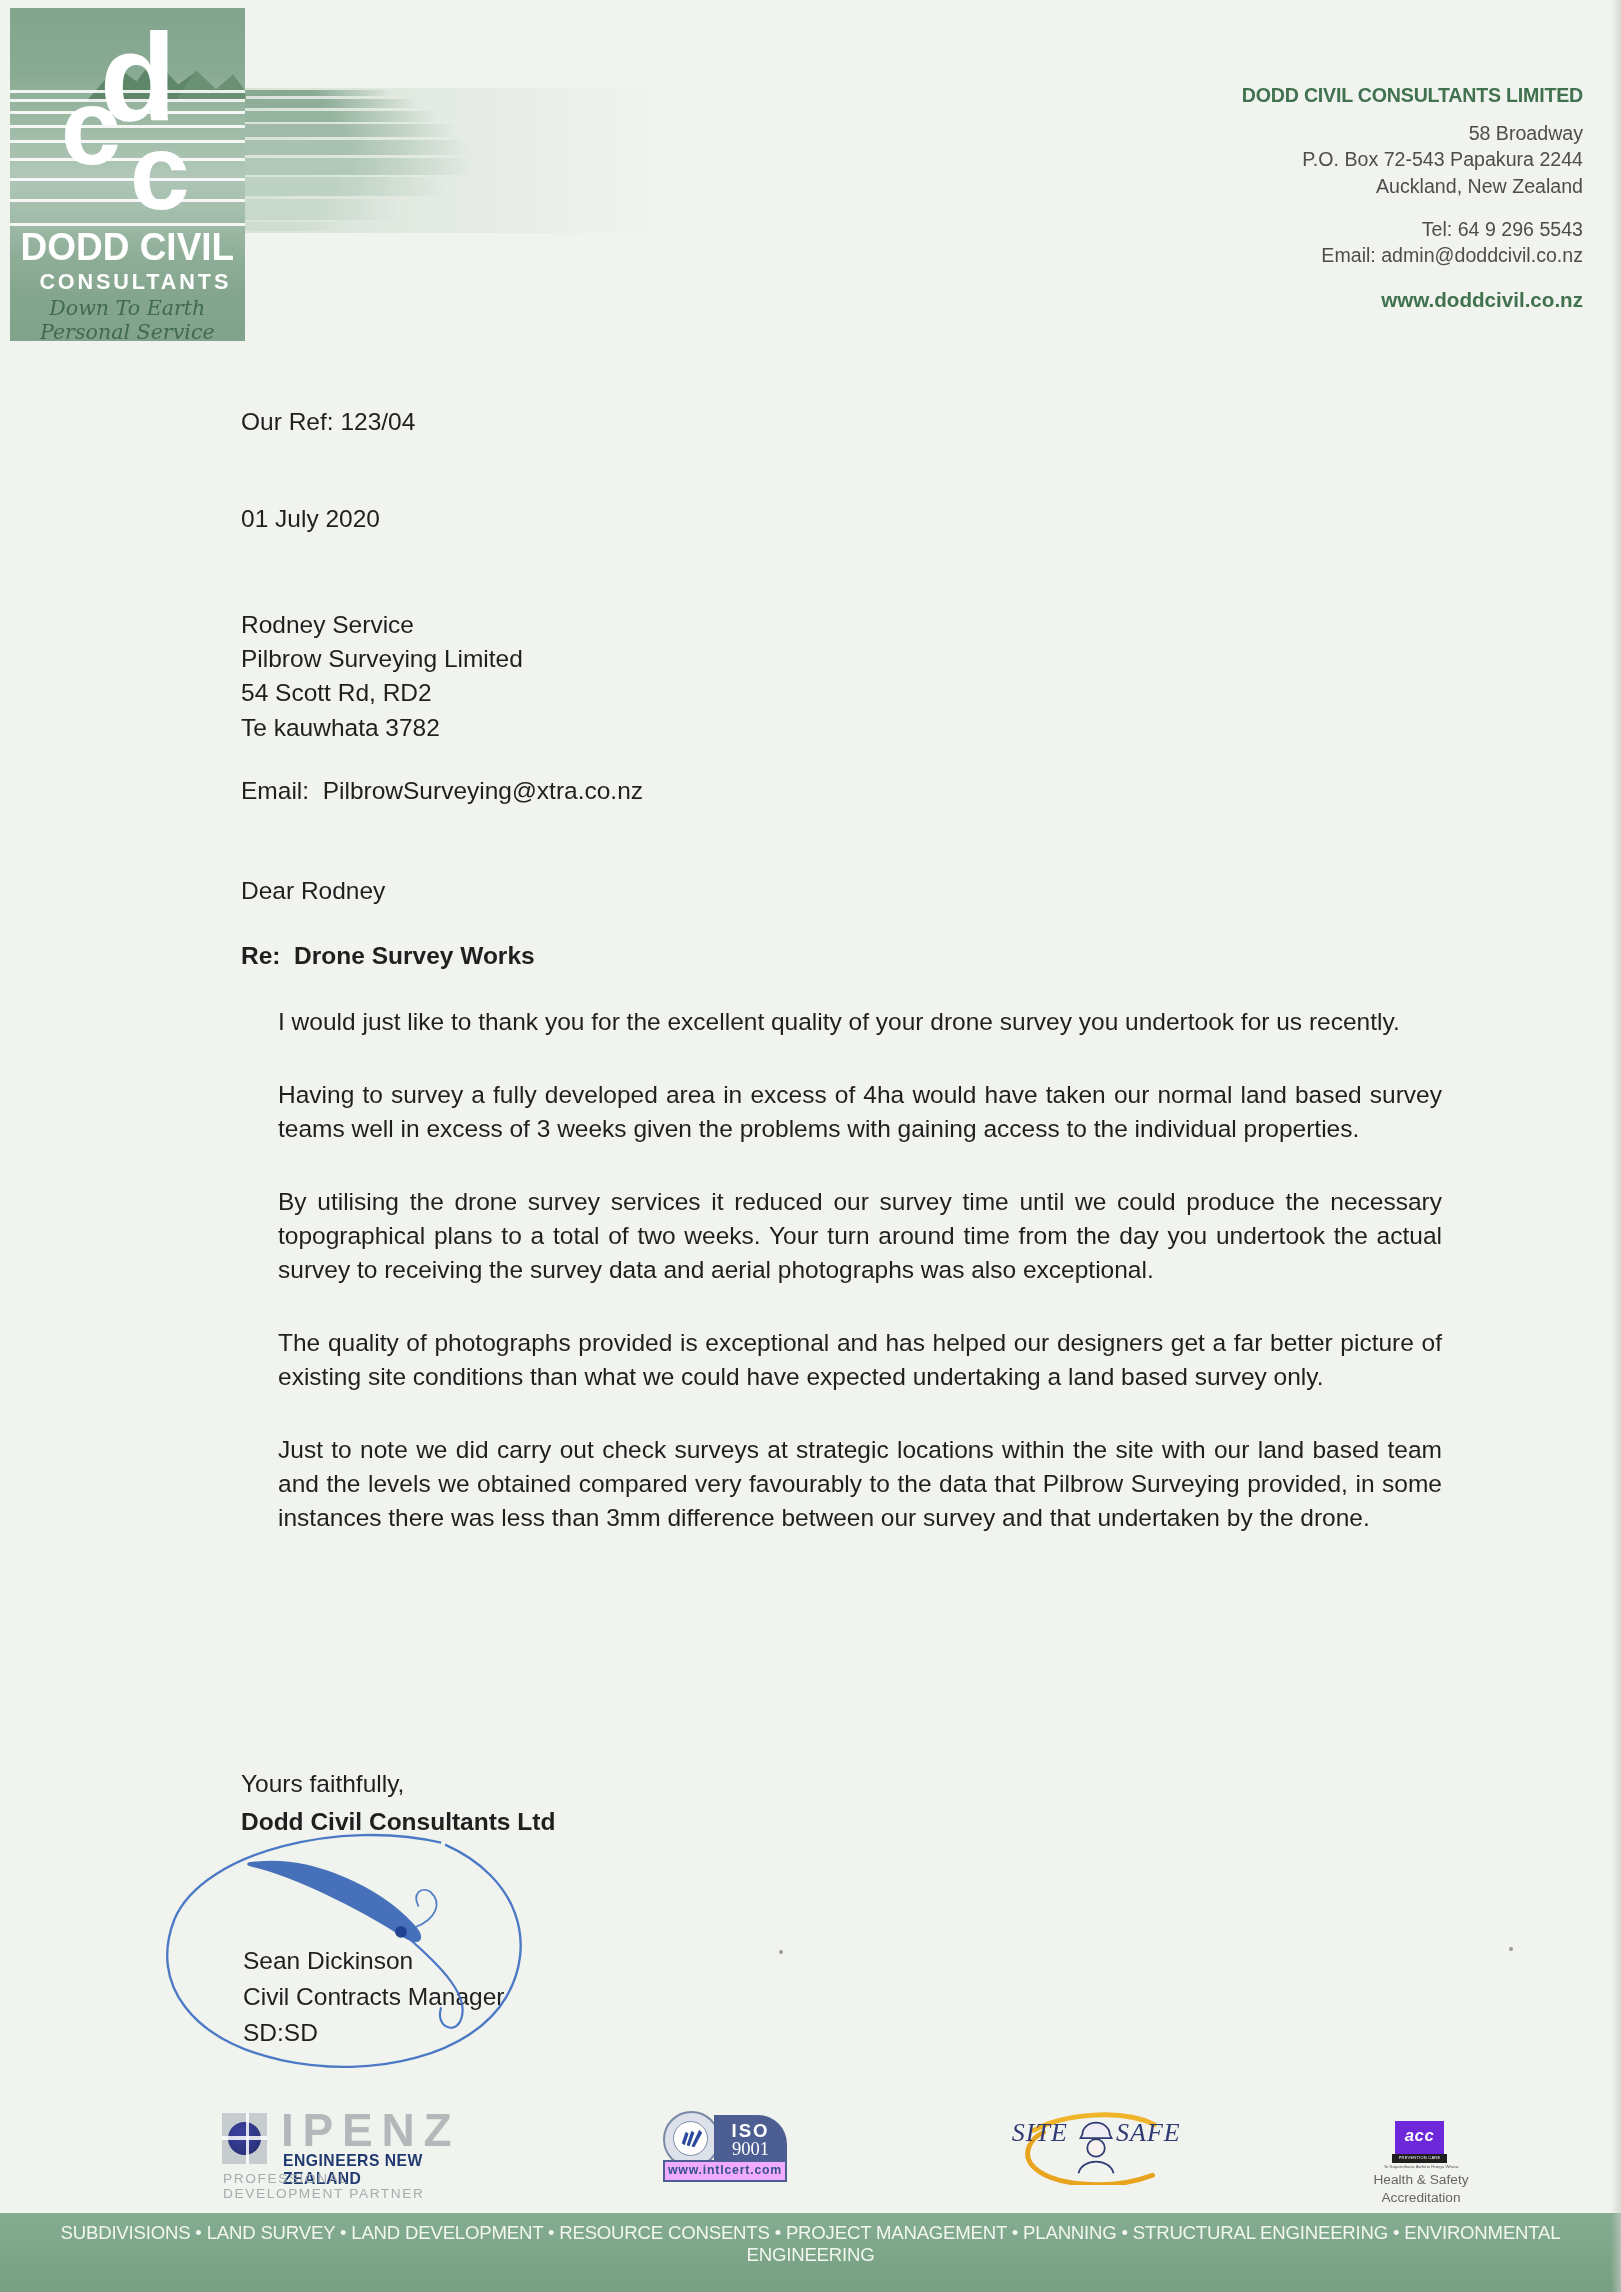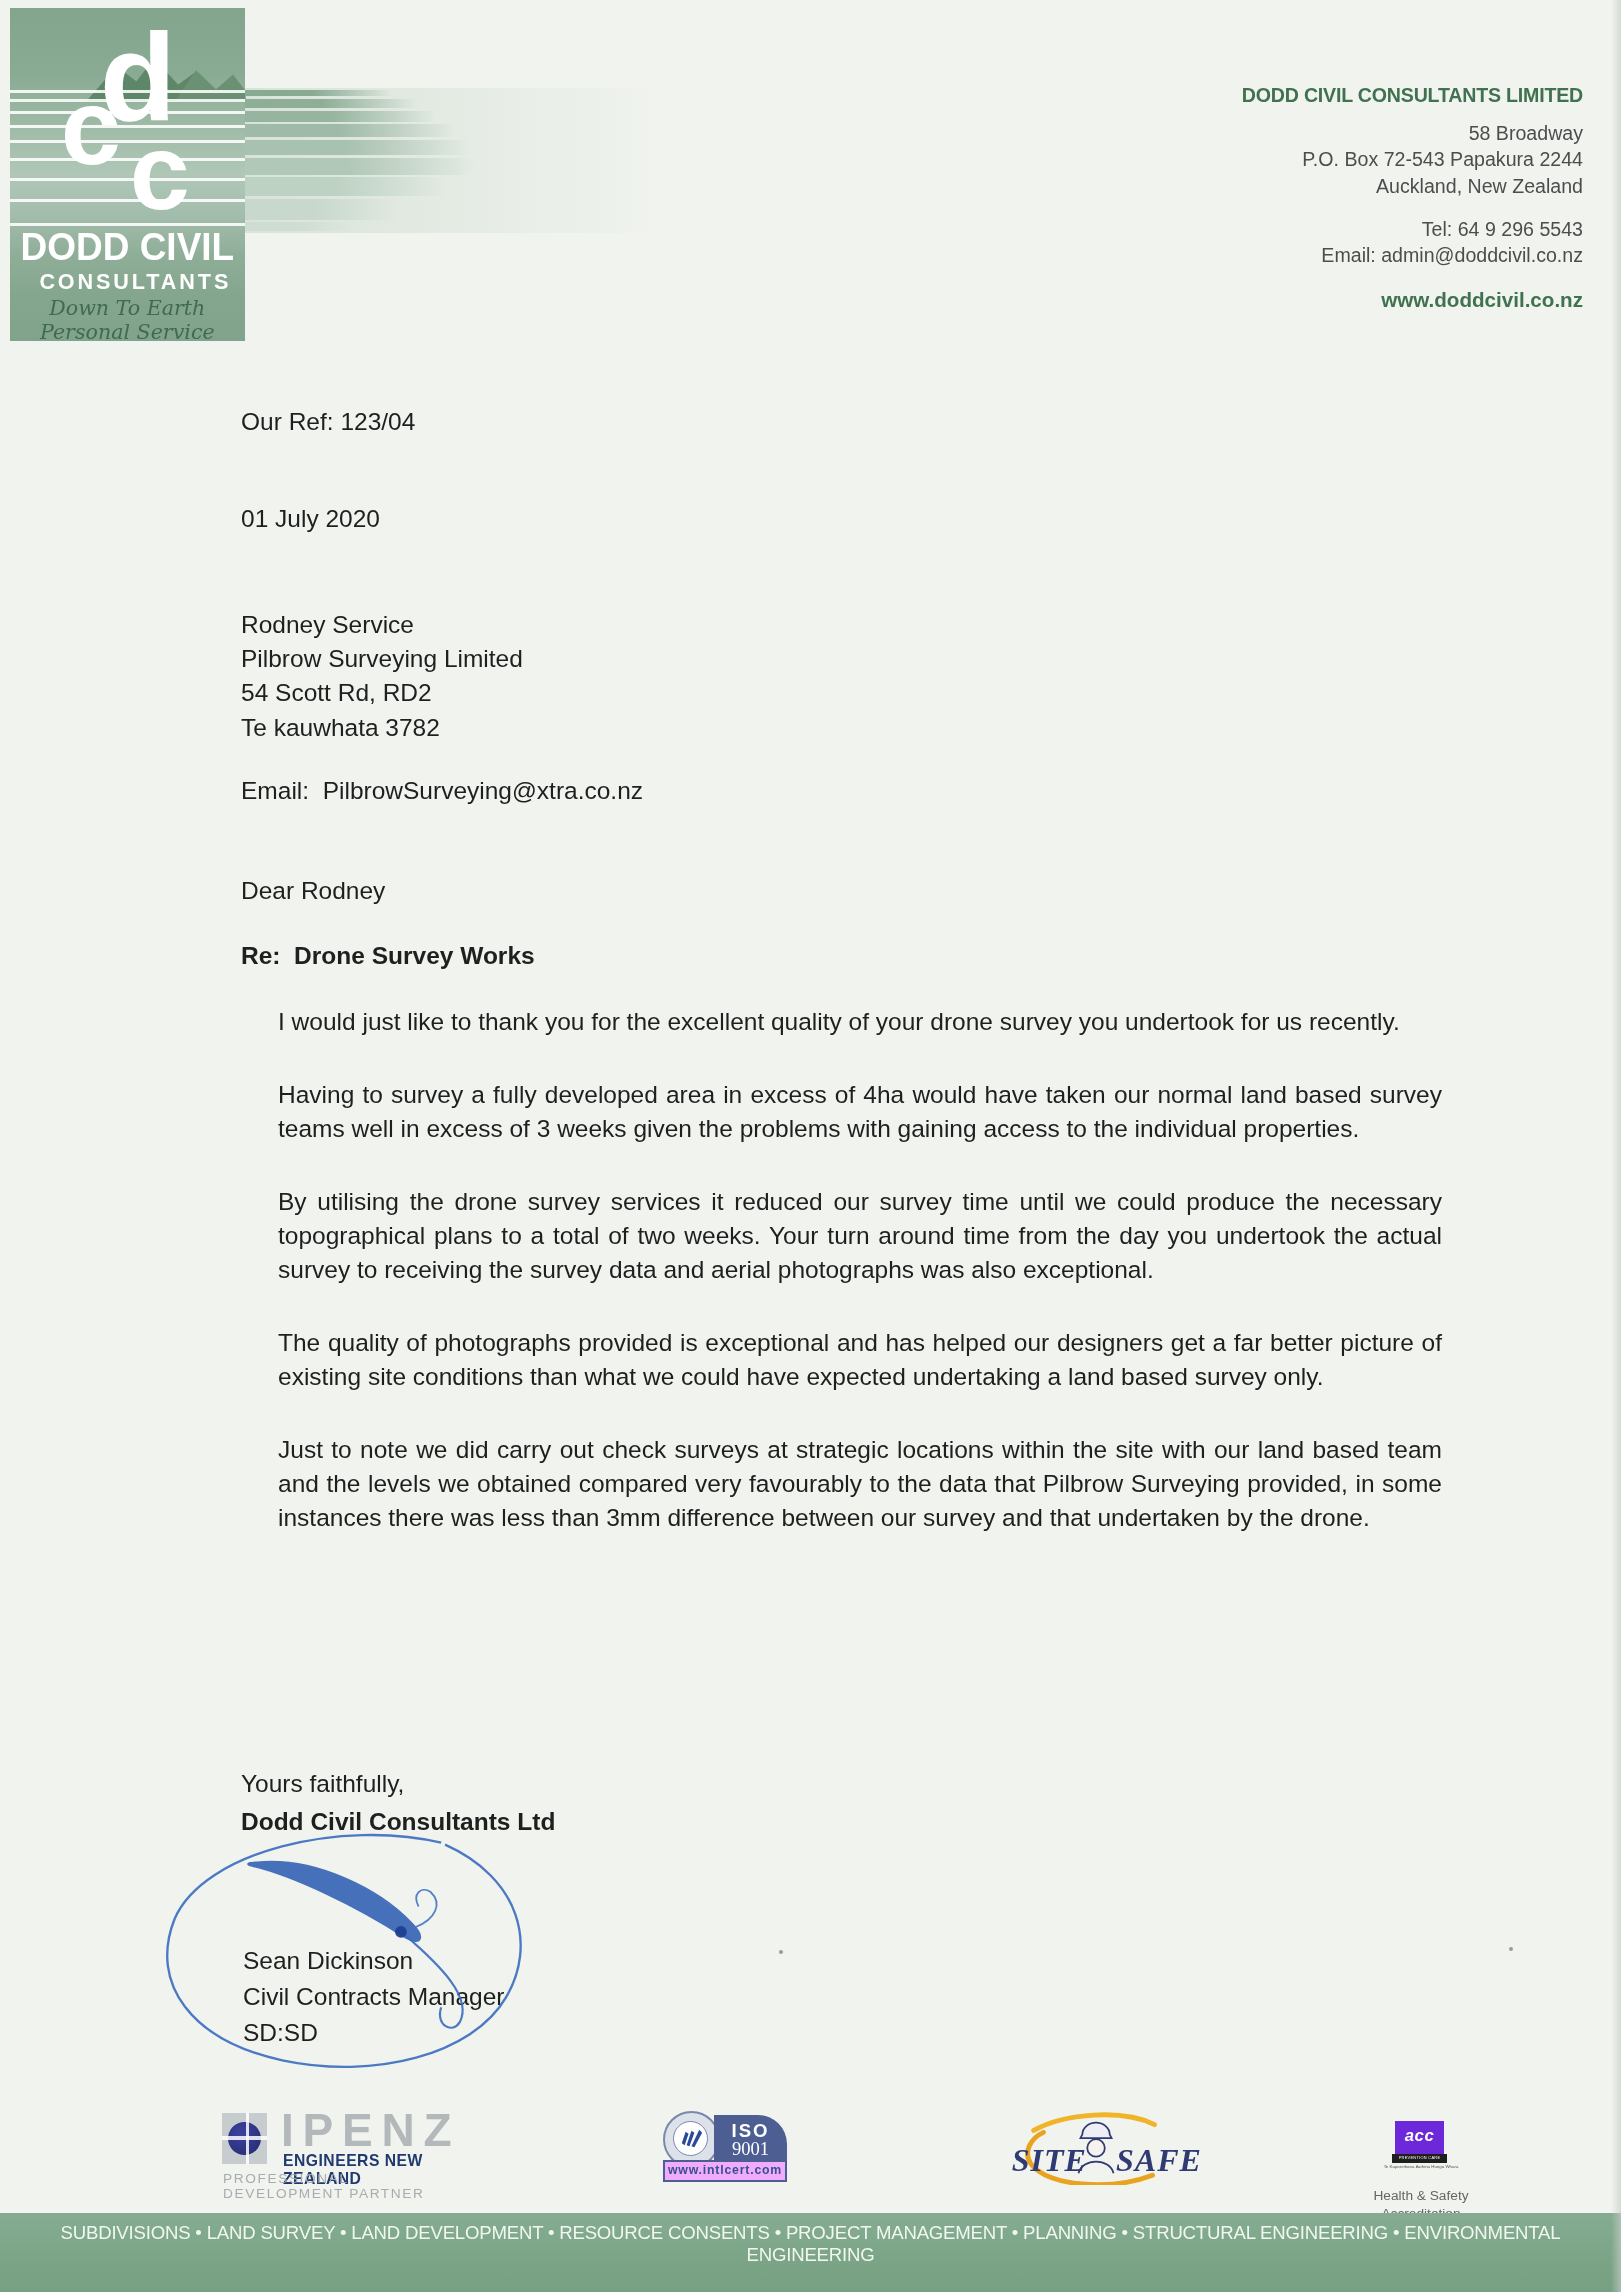--- a/index.html
+++ b/index.html
@@ -74,33 +74,33 @@
   #iso-rect{position:absolute;left:51px;top:7.8px;width:73px;height:45px;background:#4d5f92;
     border-radius:0 29px 0 0;}
   #iso-label{position:absolute;left:0;top:4.9px;width:100%;text-align:center;color:#fff;
     font-weight:bold;font-size:18.6px;letter-spacing:2px;}
   #iso-number{position:absolute;left:0;top:23.5px;width:100%;text-align:center;color:#fff;
     font-family:"Liberation Serif",serif;font-size:18.6px;}
   #iso-bar{position:absolute;left:0;top:53px;width:120px;height:17.6px;background:#f0abfc;
     border:2px solid #4d5f92;text-align:center;font-size:12.3px;font-weight:bold;
     color:#37518f;letter-spacing:0.8px;line-height:17.6px;}
   #sitesafe{position:absolute;left:1004px;top:2109px;width:186px;height:76px;}
-  .ss-word{position:absolute;top:33px;font-family:"Liberation Serif",serif;
-    font-weight:bold;font-style:italic;font-size:32px;color:#303a73;letter-spacing:1px;}
+  .ss-word{position:absolute;top:9px;font-family:"Liberation Serif",serif;
+    font-weight:normal;font-style:italic;font-size:26px;color:#303a73;letter-spacing:1px;}
   #ss-word1{left:7.8px;}
   #ss-word2{left:112px;}
   #acc{position:absolute;left:1362px;top:2121px;width:118px;height:78px;}
   #acc-rect{position:absolute;left:33px;top:0;width:49px;height:33px;background:#6d28d9;}
   #acc-acronym{position:absolute;left:0;top:4.9px;width:100%;text-align:center;color:#fff;
     font-weight:bold;font-style:italic;font-size:16.7px;letter-spacing:0.5px;}
   #acc-banner{position:absolute;left:30px;top:33px;width:55px;height:8.8px;background:#1f1f1f;
     color:#fff;font-size:3.9px;text-align:center;line-height:8.8px;letter-spacing:0.3px;overflow:hidden;}
   #acc-tagline{position:absolute;left:0;top:43px;width:118px;text-align:center;
     font-size:4.4px;color:#555;}
-  .acc-caption{position:absolute;left:0;width:118px;text-align:center;font-size:13.7px;color:#666;margin-top:16px;}
+  .acc-caption{position:absolute;left:0;width:118px;text-align:center;font-size:13.7px;color:#666;}
   #acc-caption1{top:51px;}
   #acc-caption2{top:69px;}
   
   #services-bar{position:absolute;left:0;top:2213px;width:100%;height:79px;
     background:linear-gradient(180deg,#85ac91 0%,#7da689 50%,#77a083 100%);}
   #services-text{position:absolute;left:0;top:8.8px;width:100%;text-align:center;
     color:#f2f7f1;font-size:18.6px;letter-spacing:-0.2px;}
   #scan-edge{position:absolute;right:0;top:0;width:9.8px;height:100%;
     background:linear-gradient(to right,rgba(200,205,200,0),rgba(200,205,200,.65));}
 </style>

